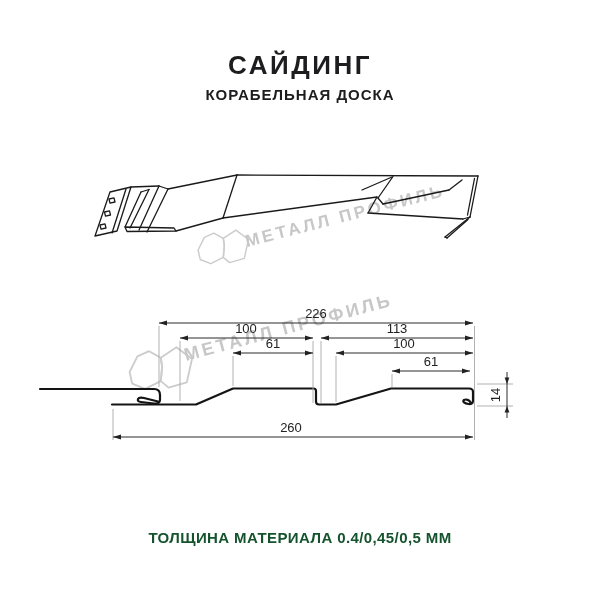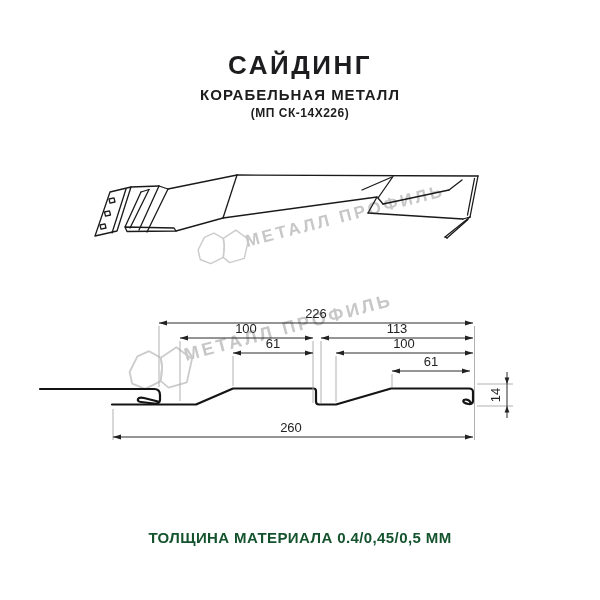--- a/index.html
+++ b/index.html
@@ -20,22 +20,21 @@
   .face{fill:#ffffff;stroke:none;}
   .logo{stroke:#cccccc;stroke-width:1.4;fill:none;stroke-linejoin:round;}
   .arr{fill:#222;stroke:none;}
 </style>
 </head>
 <body>
 
 <div id="canvas">
 
   <div id="title" class="hdr">САЙДИНГ</div>
-  <div id="subtitle" class="hdr">КОРАБЕЛЬНАЯ МЕТАЛЛ</div>
-  <div id="code" class="hdr">(МП СК-14Х226)</div>
+  <div id="subtitle" class="hdr">КОРАБЕЛЬНАЯ ДОСКА</div>
 
   <svg width="600" height="600" viewBox="0 0 600 600">
 
     <g>
       <path class="face" d="M95,236 L110,192 L131,187 L117,231 Z"></path>
       <path class="face" d="M131,187 L168,189 L147,232 L125,227 Z"></path>
       <path class="face" d="M168,189 L237,175 L393,176 L377,197 L368,213 L223,218 L176,231 L147,232 Z"></path>
       <path class="face" d="M393,176 L478,176 L470,217 L445,237 L368,213 L377,197 Z"></path>
     </g>
 

